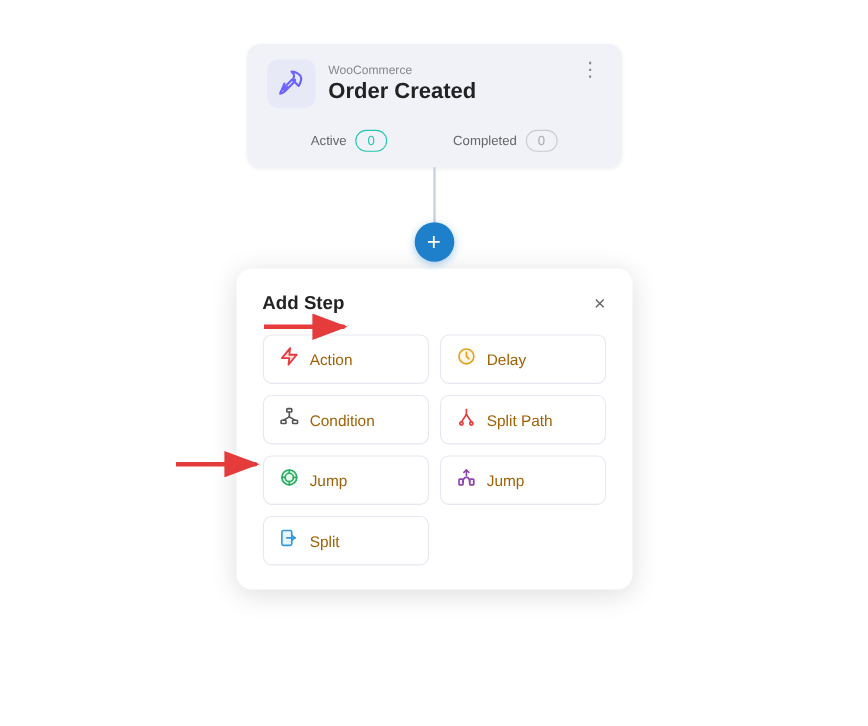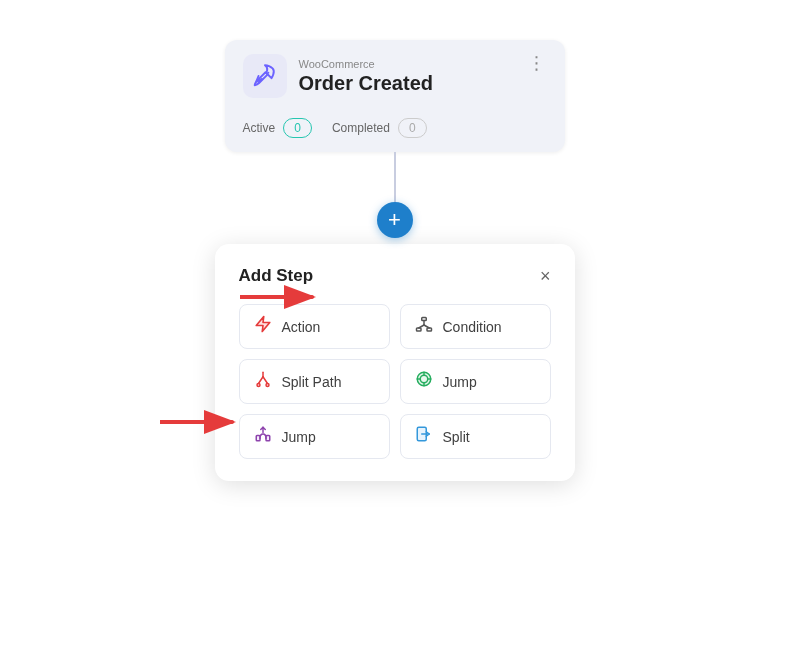--- a/index.html
+++ b/index.html
@@ -89,20 +89,21 @@
       margin-top: 12px;
       padding-top: 8px;
     }
 
     .trigger-stat {
       display: flex;
       align-items: center;
       gap: 8px;
       font-size: 12px;
       color: #666;
+      margin-left: 40px;
     }
 
     .trigger-badge {
       border-radius: 20px;
       padding: 2px 10px;
       font-size: 12px;
       font-weight: 500;
     }
 
     .badge-active {
@@ -190,21 +191,21 @@
     .step-option {
       display: flex;
       align-items: center;
       gap: 10px;
       border: 1.5px solid #e5e8f0;
       border-radius: 8px;
       padding: 10px 14px;
       cursor: pointer;
       font-size: 14px;
       font-weight: 500;
-      color: #404040;
+      color: #a16207;
       background: #fff;
       transition: border-color 0.15s;
     }
 
     .step-option.single-col {
       grid-column: span 1;
     }
 
     .icon-action { color: #e53b3b; font-size: 18px; }
     .icon-delay { color: #e8a020; font-size: 18px; }
@@ -292,20 +293,29 @@
 
       <div class="step-option">
         <span class="icon-action">
           <svg width="18" height="18" viewBox="0 0 24 24" fill="none" stroke="#e53b3b" stroke-width="2.2" stroke-linecap="round" stroke-linejoin="round">
             <polygon points="13 2 3 14 12 14 11 22 21 10 12 10 13 2" fill="#ffe0e0" stroke="#e53b3b"></polygon>
           </svg>
         </span>
         <span>Action</span>
       </div>
 
+      <div class="step-option">
+        <span class="icon-delay">
+          <svg width="18" height="18" viewBox="0 0 24 24" fill="none" stroke="#e8a020" stroke-width="2" stroke-linecap="round" stroke-linejoin="round">
+            <circle cx="12" cy="12" r="9" fill="#fff8e7"></circle>
+            <polyline points="12 7 12 12 15 15" stroke="#e8a020" stroke-width="2"></polyline>
+          </svg>
+        </span>
+        <span>Delay</span>
+      </div>
 
       <div class="step-option">
         <span class="icon-condition">
           <svg width="18" height="18" viewBox="0 0 24 24" fill="none" stroke="#555" stroke-width="2" stroke-linecap="round" stroke-linejoin="round">
             <rect x="9" y="2" width="6" height="4" rx="1"></rect>
             <rect x="2" y="16" width="6" height="4" rx="1"></rect>
             <rect x="16" y="16" width="6" height="4" rx="1"></rect>
             <line x1="12" y1="6" x2="12" y2="12"></line>
             <line x1="12" y1="12" x2="5" y2="16"></line>
             <line x1="12" y1="12" x2="19" y2="16"></line>

